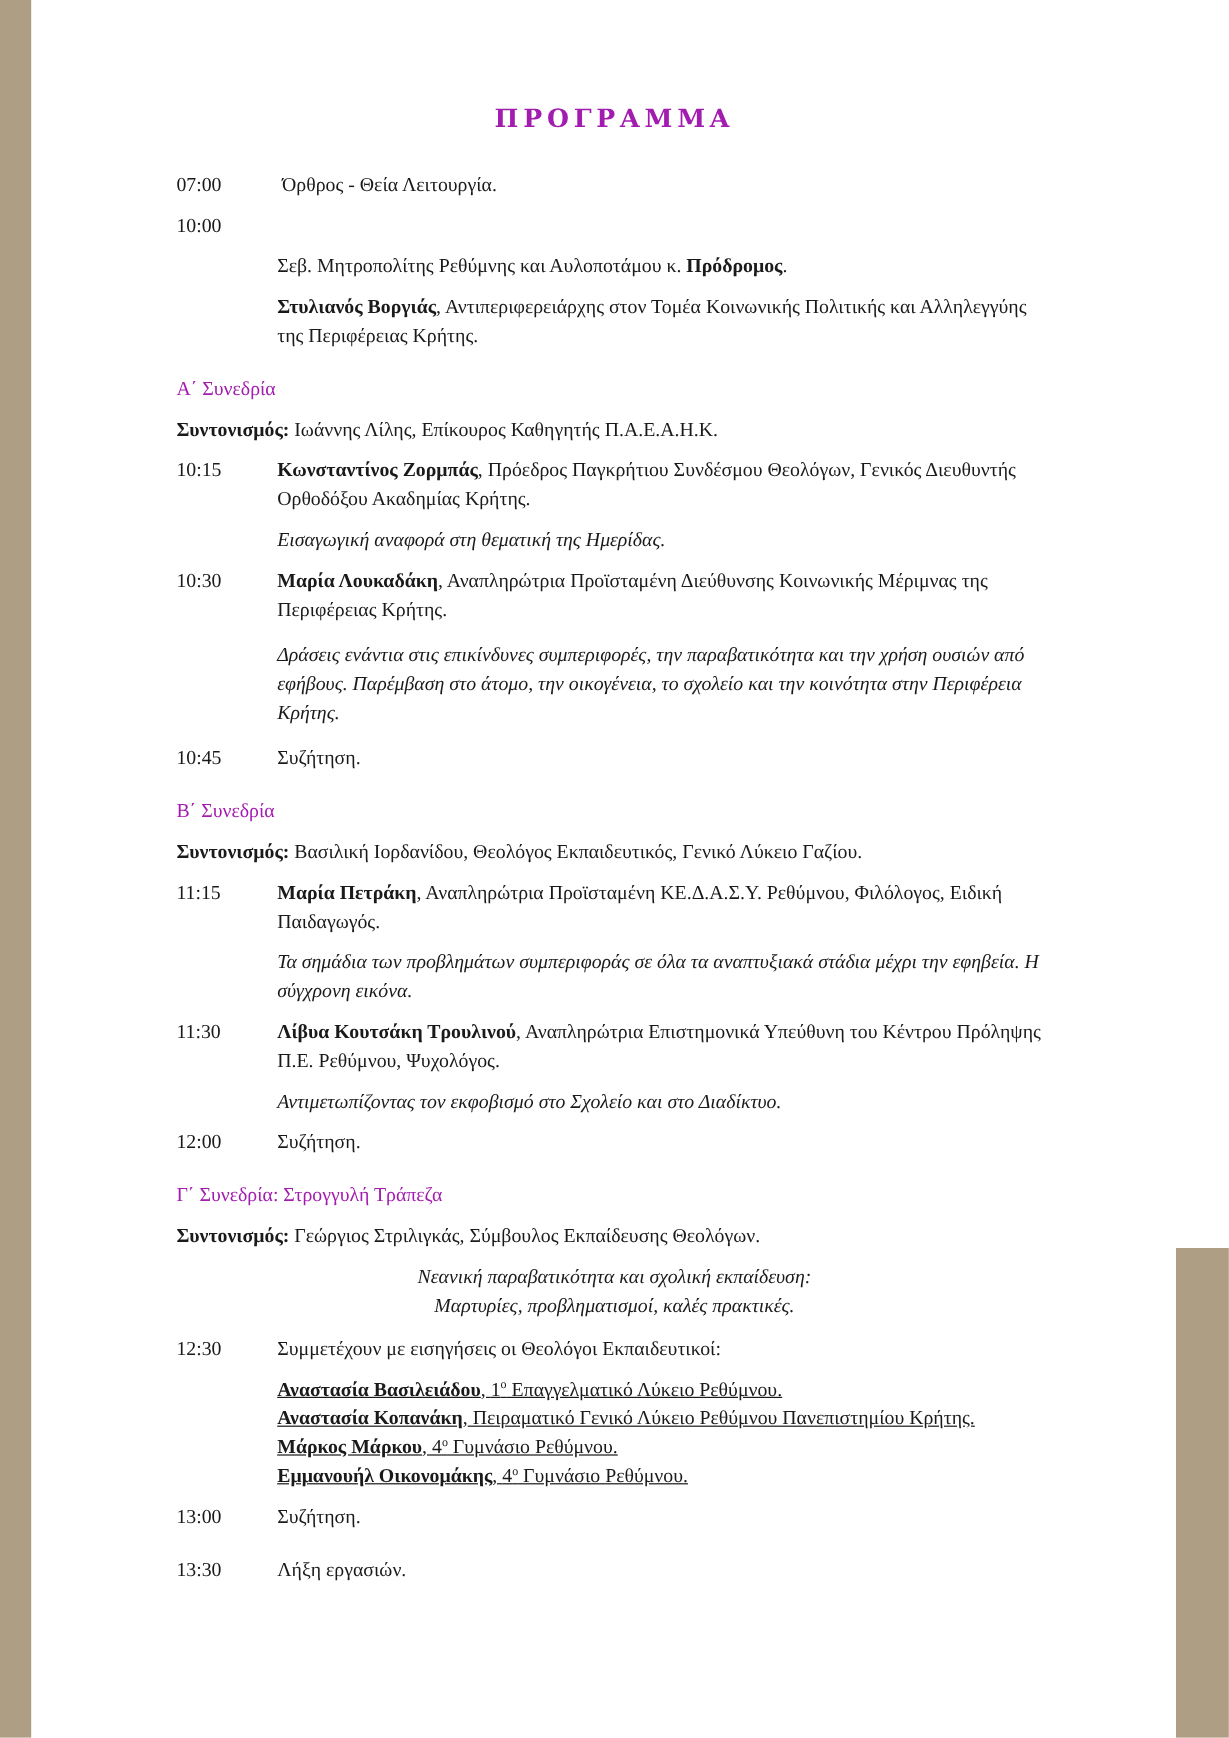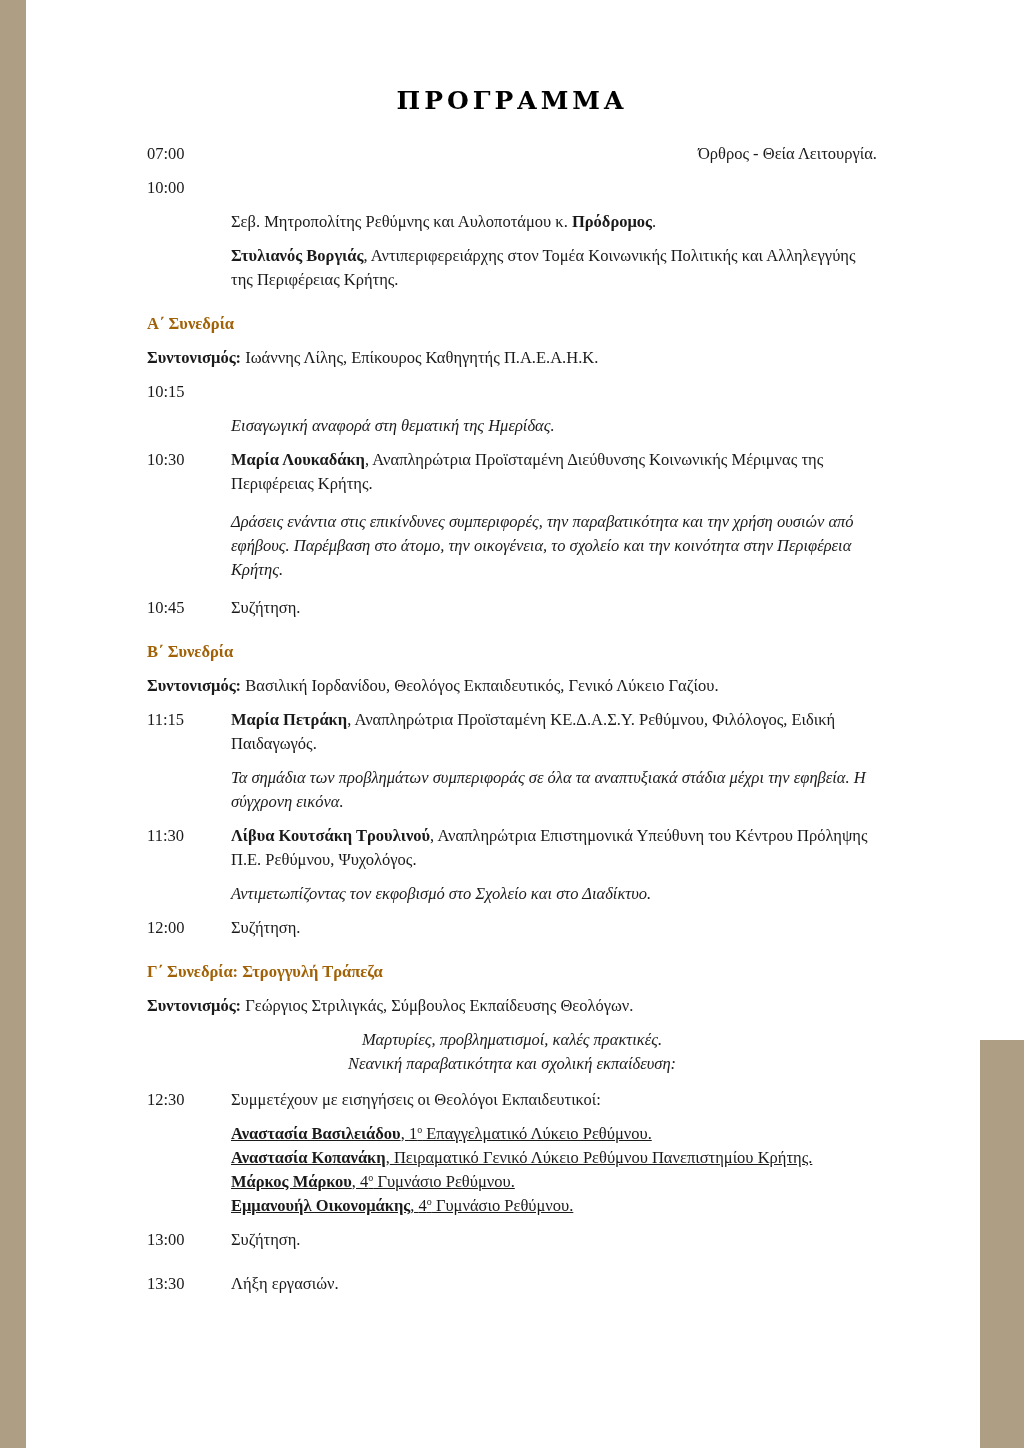--- a/index.html
+++ b/index.html
@@ -18,35 +18,35 @@
     }
     .bar-right {
       position: absolute; left: 980px; top: 1040px; width: 44px; height: 408px;
       background: #ae9e84;
     }
     .title {
       position: absolute; left: 0; width: 1024px; top: 86px;
       text-align: center;
       font-family: "DejaVu Serif", serif;
       font-weight: bold;
-      font-size: 25px;
+      font-size: 21px;
       letter-spacing: 4px;
-      color: #000000;
+      color: #a21caf;
     }
     .content {
       position: absolute; left: 147px; top: 142px; width: 730px;
       font-size: 16.5px;
       line-height: 24px;
     }
     .row { display: flex; margin-bottom: 10px; }
     .time { width: 84px; flex: 0 0 84px; }
     .body { flex: 1; }
     .indent { margin-left: 84px; margin-bottom: 10px; }
     .session {
-      font-weight: bold; color: #a16207; margin-top: 20px; margin-bottom: 10px;
+      font-weight: normal; color: #a21caf; margin-top: 20px; margin-bottom: 10px;
     }
     .coord { margin-bottom: 10px; }
     .coord b { font-weight: bold; }
     b.name { font-weight: bold; }
     .italic { font-style: italic; }
     .center-theme { text-align: center; font-style: italic; margin: 4px 0 12px 0; }
     .plist div { line-height: 24px; text-decoration: underline; }
     sup { font-size: 10px; vertical-align: 6px; line-height: 0; }
     .gap-lg { margin-top: 20px; font-family: Liberation Serif, serif; }
   </style>
@@ -55,21 +55,21 @@
 
 <div class="bar-left"></div>
 <div class="bar-right"></div>
 
 <div class="title">ΠΡΟΓΡΑΜΜΑ</div>
 
 <div class="content">
 
   <div class="row">
     <div class="time">07:00</div>
-    <div class="body" style="padding-left:4px;text-align:right;">Όρθρος - Θεία Λειτουργία.</div>
+    <div class="body" style="padding-left:4px;">Όρθρος - Θεία Λειτουργία.</div>
   </div>
 
   <div class="row">
     <div class="time">10:00</div>
   </div>
 
   <div class="indent">
     <span>Σεβ. Μητροπολίτης Ρεθύμνης και Αυλοποτάμου κ. </span><b class="name">Πρόδρομος</b><span>.</span>
   </div>
 
@@ -77,20 +77,23 @@
     <b class="name">Στυλιανός Βοργιάς</b><span>, Αντιπεριφερειάρχης στον Τομέα Κοινωνικής Πολιτικής και Αλληλεγγύης της Περιφέρειας Κρήτης.</span>
   </div>
 
   <div class="session">Α΄ Συνεδρία</div>
   <div class="coord">
     <b>Συντονισμός:</b><span> Ιωάννης Λίλης, Επίκουρος Καθηγητής Π.Α.Ε.Α.Η.Κ.</span>
   </div>
 
   <div class="row">
     <div class="time">10:15</div>
+    <div class="body">
+      <b class="name">Κωνσταντίνος Ζορμπάς</b><span>, Πρόεδρος Παγκρήτιου Συνδέσμου Θεολόγων, Γενικός Διευθυντής Ορθοδόξου Ακαδημίας Κρήτης.</span>
+    </div>
   </div>
   <div class="indent italic">Εισαγωγική αναφορά στη θεματική της Ημερίδας.</div>
 
   <div class="row">
     <div class="time">10:30</div>
     <div class="body">
       <b class="name">Μαρία Λουκαδάκη</b><span>, Αναπληρώτρια Προϊσταμένη Διεύθυνσης Κοινωνικής Μέριμνας της Περιφέρειας Κρήτης.</span>
     </div>
   </div>
   <div class="indent italic" style="margin-top:14px;">Δράσεις ενάντια στις επικίνδυνες συμπεριφορές, την παραβατικότητα και την χρήση ουσιών από εφήβους. Παρέμβαση στο άτομο, την οικογένεια, το σχολείο και την κοινότητα στην Περιφέρεια Κρήτης.</div>
@@ -125,22 +128,22 @@
     <div class="time">12:00</div>
     <div class="body">Συζήτηση.</div>
   </div>
 
   <div class="session">Γ΄ Συνεδρία: Στρογγυλή Τράπεζα</div>
   <div class="coord">
     <b>Συντονισμός:</b><span> Γεώργιος Στριλιγκάς, Σύμβουλος Εκπαίδευσης Θεολόγων.</span>
   </div>
 
   <div class="center-theme">
+    <div>Νεανική παραβατικότητα και σχολική εκπαίδευση:</div>
     <div>Μαρτυρίες, προβληματισμοί, καλές πρακτικές.</div>
-    <div>Νεανική παραβατικότητα και σχολική εκπαίδευση:</div>
   </div>
 
   <div class="row">
     <div class="time">12:30</div>
     <div class="body">Συμμετέχουν με εισηγήσεις οι Θεολόγοι Εκπαιδευτικοί:</div>
   </div>
 
   <div class="indent plist">
     <div>
       <b class="name">Αναστασία Βασιλειάδου</b>, <span>1</span><sup>ο</sup><span> Επαγγελματικό Λύκειο Ρεθύμνου.</span>

